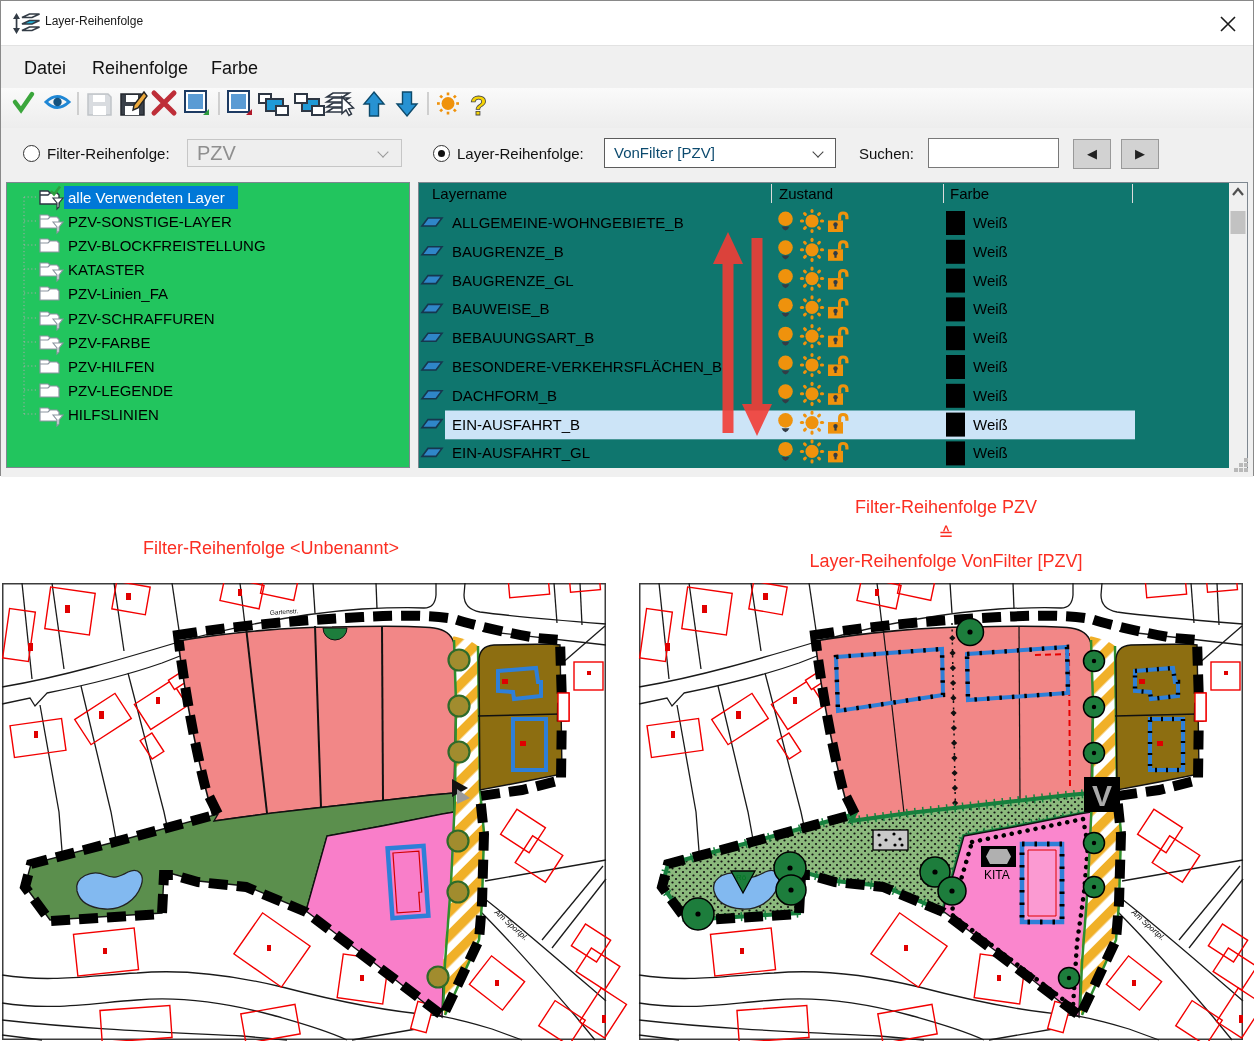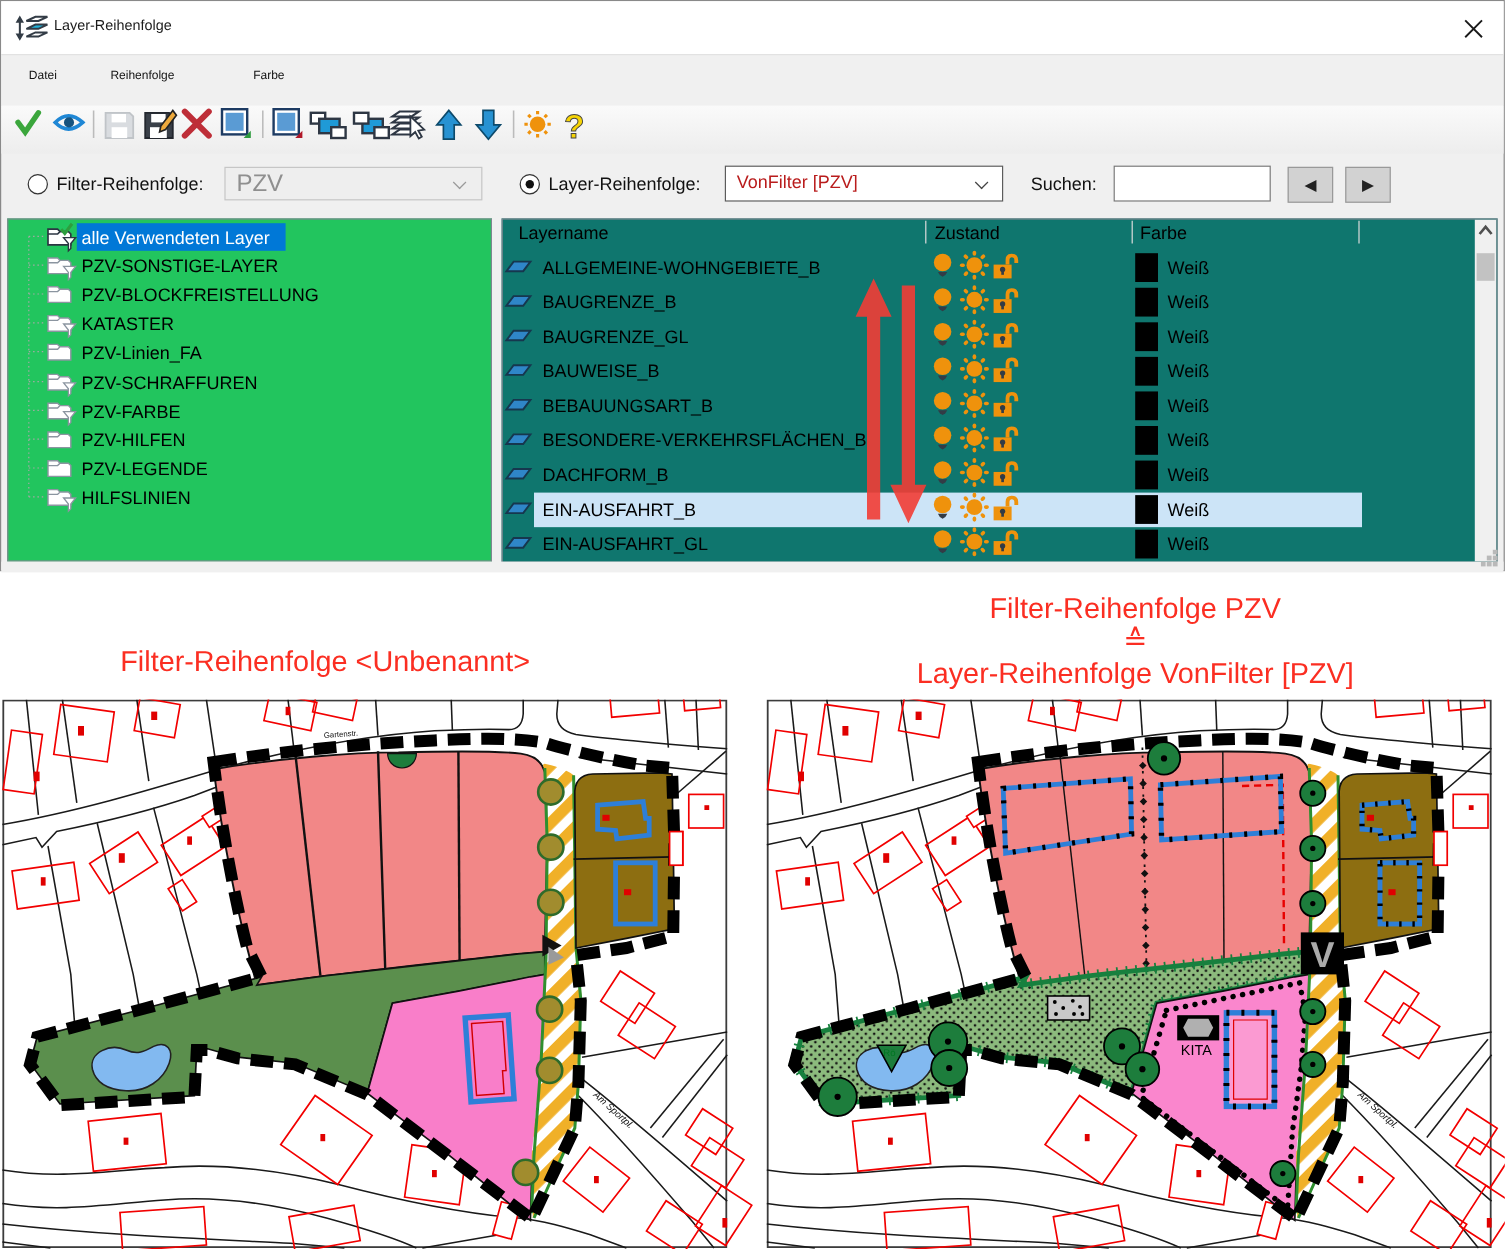--- a/index.html
+++ b/index.html
@@ -2,33 +2,33 @@
 <html><head>
 <meta charset="utf-8">
 <style>
   * { margin:0; padding:0; box-sizing:border-box; }
   html,body { width:1254px; height:1041px; background:#fff; font-family:"Liberation Sans", sans-serif; overflow:hidden; }
   #dlg { position:absolute; left:0; top:0; width:1254px; height:476px; background:#f0f0f0; border:1px solid #898989; }
   #titlebar { position:absolute; left:0; top:0; width:100%; height:44px; background:#fff; }
   #title-text { position:absolute; left:44px; top:13px; font-size:12px; color:#1a1a1a; }
   #close-x { position:absolute; right:16px; top:11px; font-size:17px; color:#222; }
   #menubar { position:absolute; left:0; top:44px; width:100%; height:43px; background:#f0f0f0; border-top:1px solid #e2e2e2; }
-  .mitem { position:absolute; top:12px; font-size:10px; color:#111; }
+  .mitem { position:absolute; top:12px; font-size:18px; color:#111; }
   #toolbar { position:absolute; left:0; top:87px; width:100%; height:40px; background:linear-gradient(#fafafa,#ededed); }
   .ticon { position:absolute; top:5px; }
   .radlabel { position:absolute; top:144px; font-size:15px; color:#111; }
   .radio { position:absolute; top:144px; width:17px; height:17px; border:1px solid #333; border-radius:50%; background:#fff; }
   #combo1 { position:absolute; left:186px; top:138px; width:215px; height:28px; background:#eeeeee; border:1px solid #c6c6c6; color:#8f8f8f; font-size:20px; line-height:26px; padding-left:9px; }
-  #combo2 { position:absolute; left:603px; top:137px; width:232px; height:30px; background:#fff; border:1px solid #5c5c5c; color:#b91c1c; font-size:15px; line-height:28px; padding-left:9px; }
+  #combo2 { position:absolute; left:603px; top:137px; width:232px; height:30px; background:#fff; border:1px solid #5c5c5c; color:#0c4a6e; font-size:15px; line-height:28px; padding-left:9px; }
   #search-in { position:absolute; left:927px; top:137px; width:131px; height:30px; background:#fff; border:1px solid #787878; }
   .navbtn { position:absolute; top:138px; width:38px; height:30px; background:#d2d2d2; border:1px solid #999; text-align:center; line-height:27px; font-size:13px; color:#222; }
   #tree { position:absolute; left:5px; top:181px; width:404px; height:286px; background:#22c55e; border:1px solid #7e8790; }
   #grid { position:absolute; left:417px; top:181px; width:830px; height:287px; background:#0f766e; border:1px solid #7e8790; }
   #botstrip { position:absolute; left:0; top:467px; width:100%; height:9px; background:#f0f0f0; }
-  .cap { position:absolute; color:#fb2e22; font-size:24px; text-align:center; }
+  .cap { position:absolute; color:#fb2e22; font-size:18px; text-align:center; }
 </style>
 </head>
 <body>
 <div id="dlg">
   <div id="titlebar">
     <svg class="ticon" style="left:10px;top:8px" width="32" height="28" viewBox="0 0 32 28">
       <path d="M5.5 4 L9 10 L2 10 Z M5.5 25 L9 19 L2 19 Z" fill="#333c46"></path>
       <rect x="4.7" y="8" width="1.7" height="13" fill="#333c46"></rect>
       <g stroke="#333c46" stroke-width="1.7" fill="#fff">
         <path d="M11 8.5 L21 8.5 L28.5 5 L18.5 5 Z"></path>

